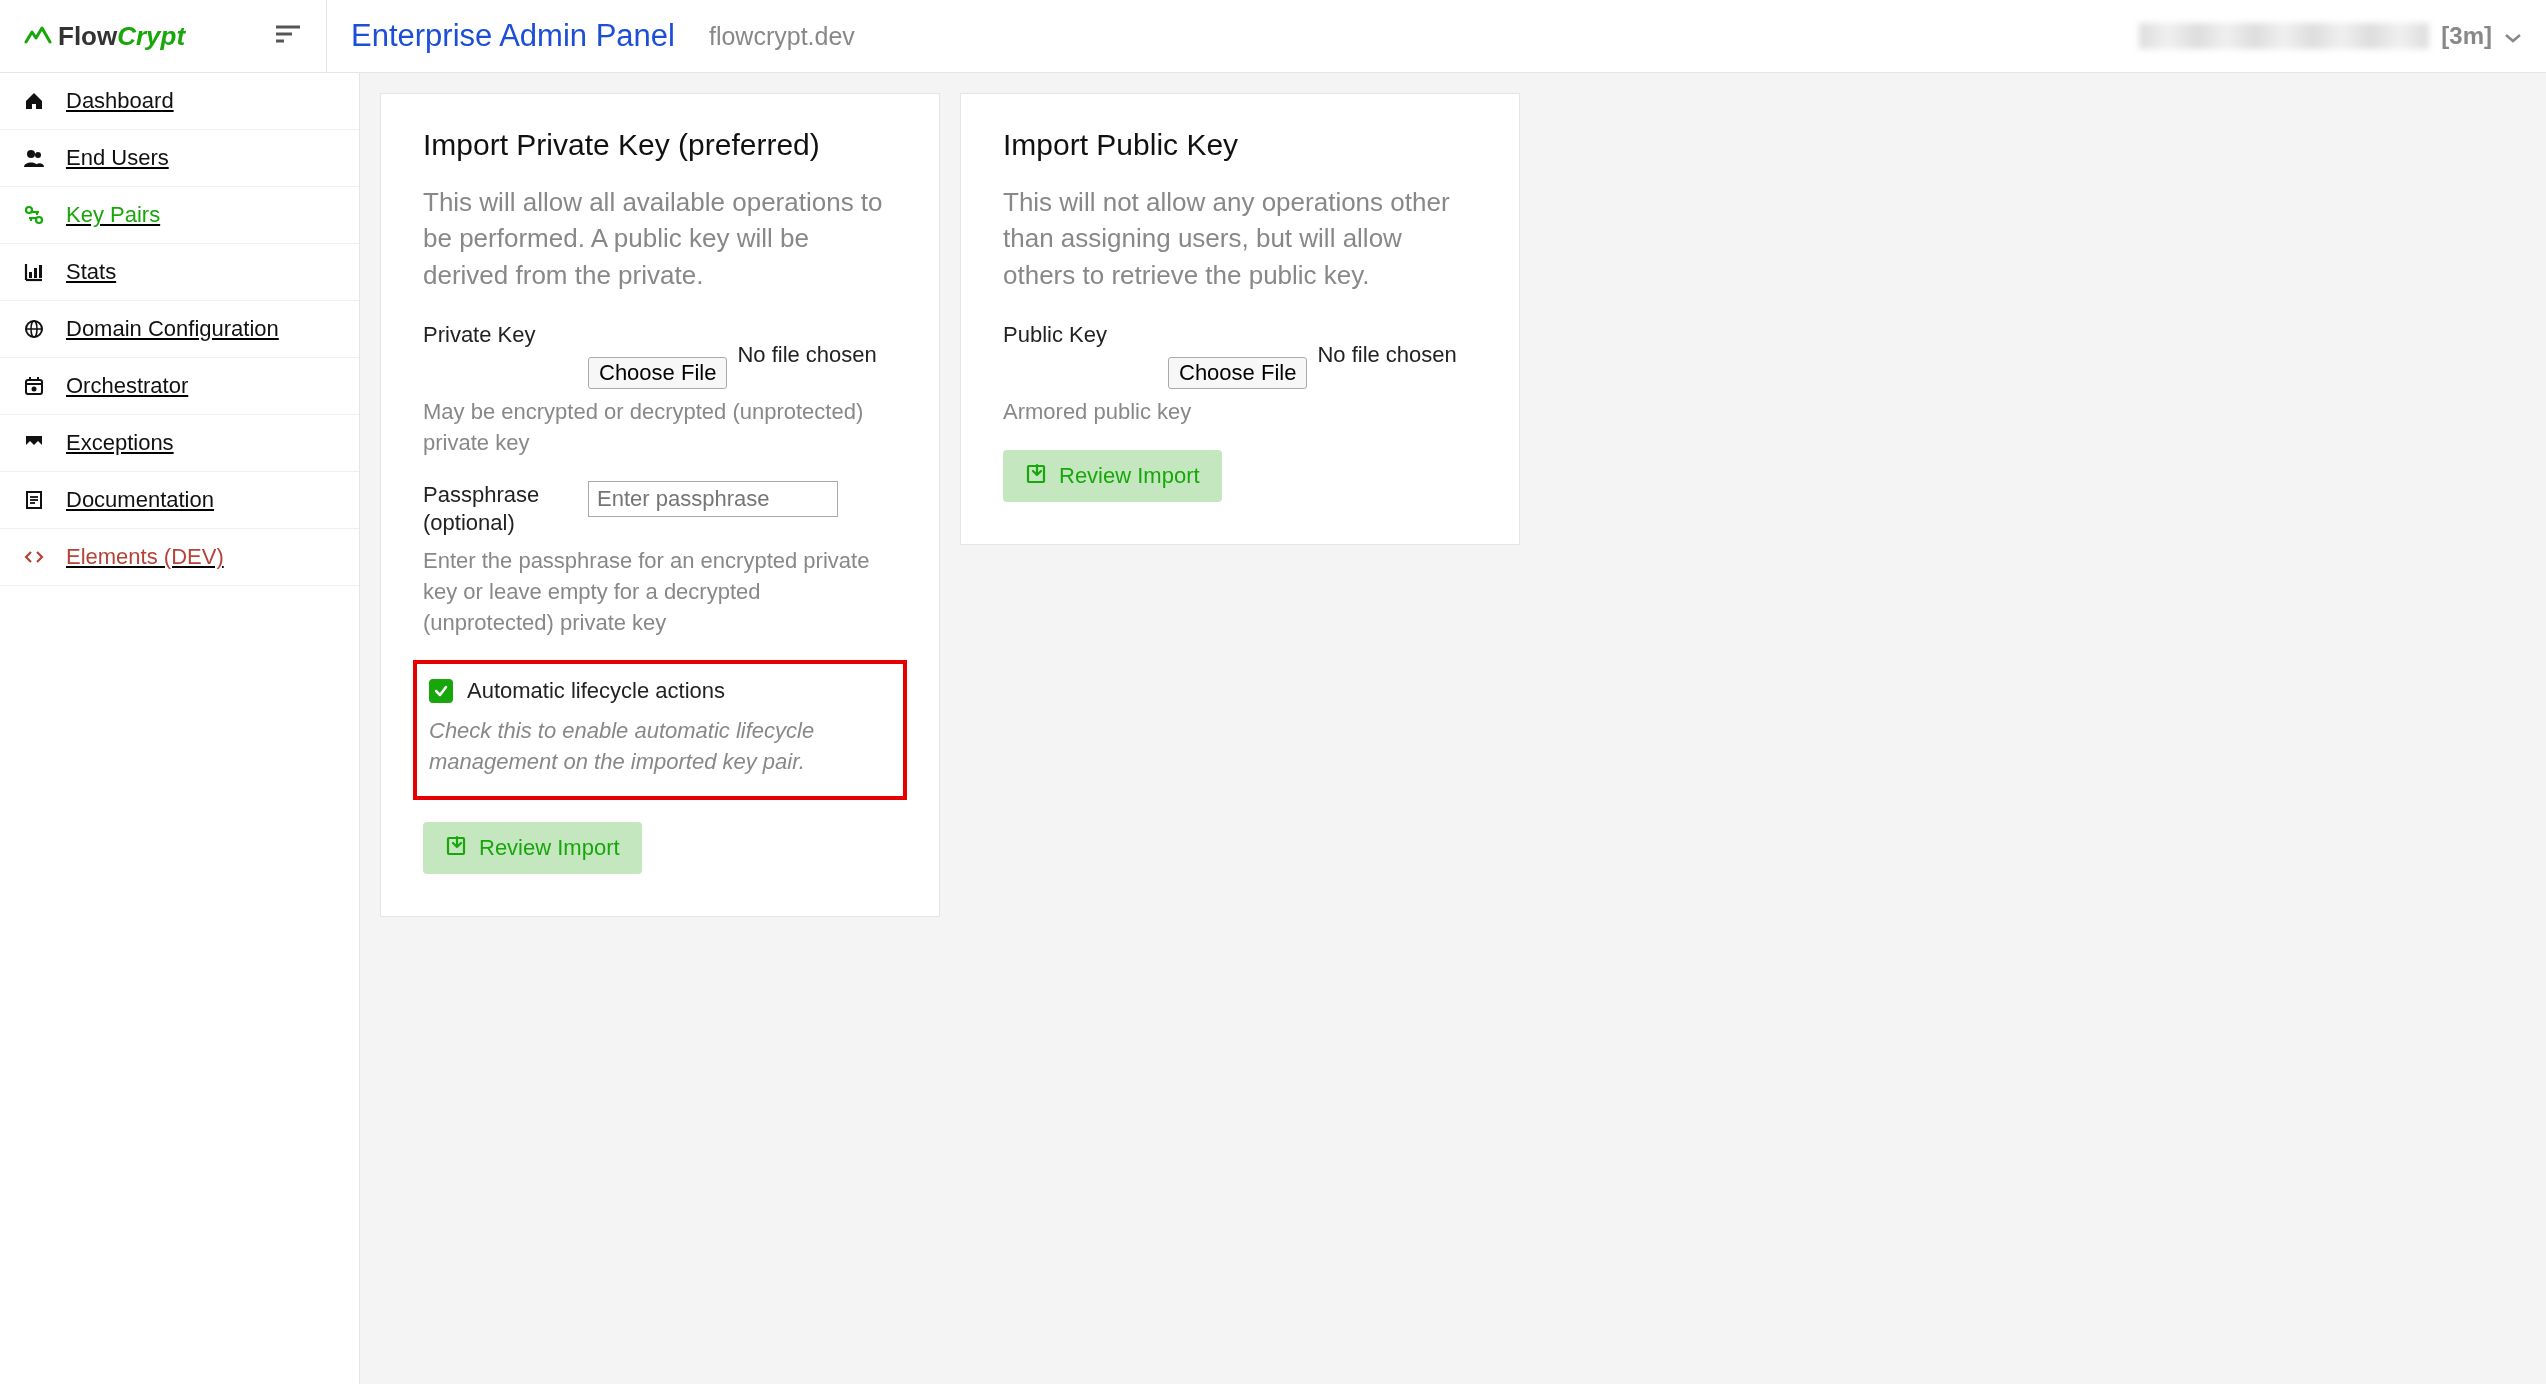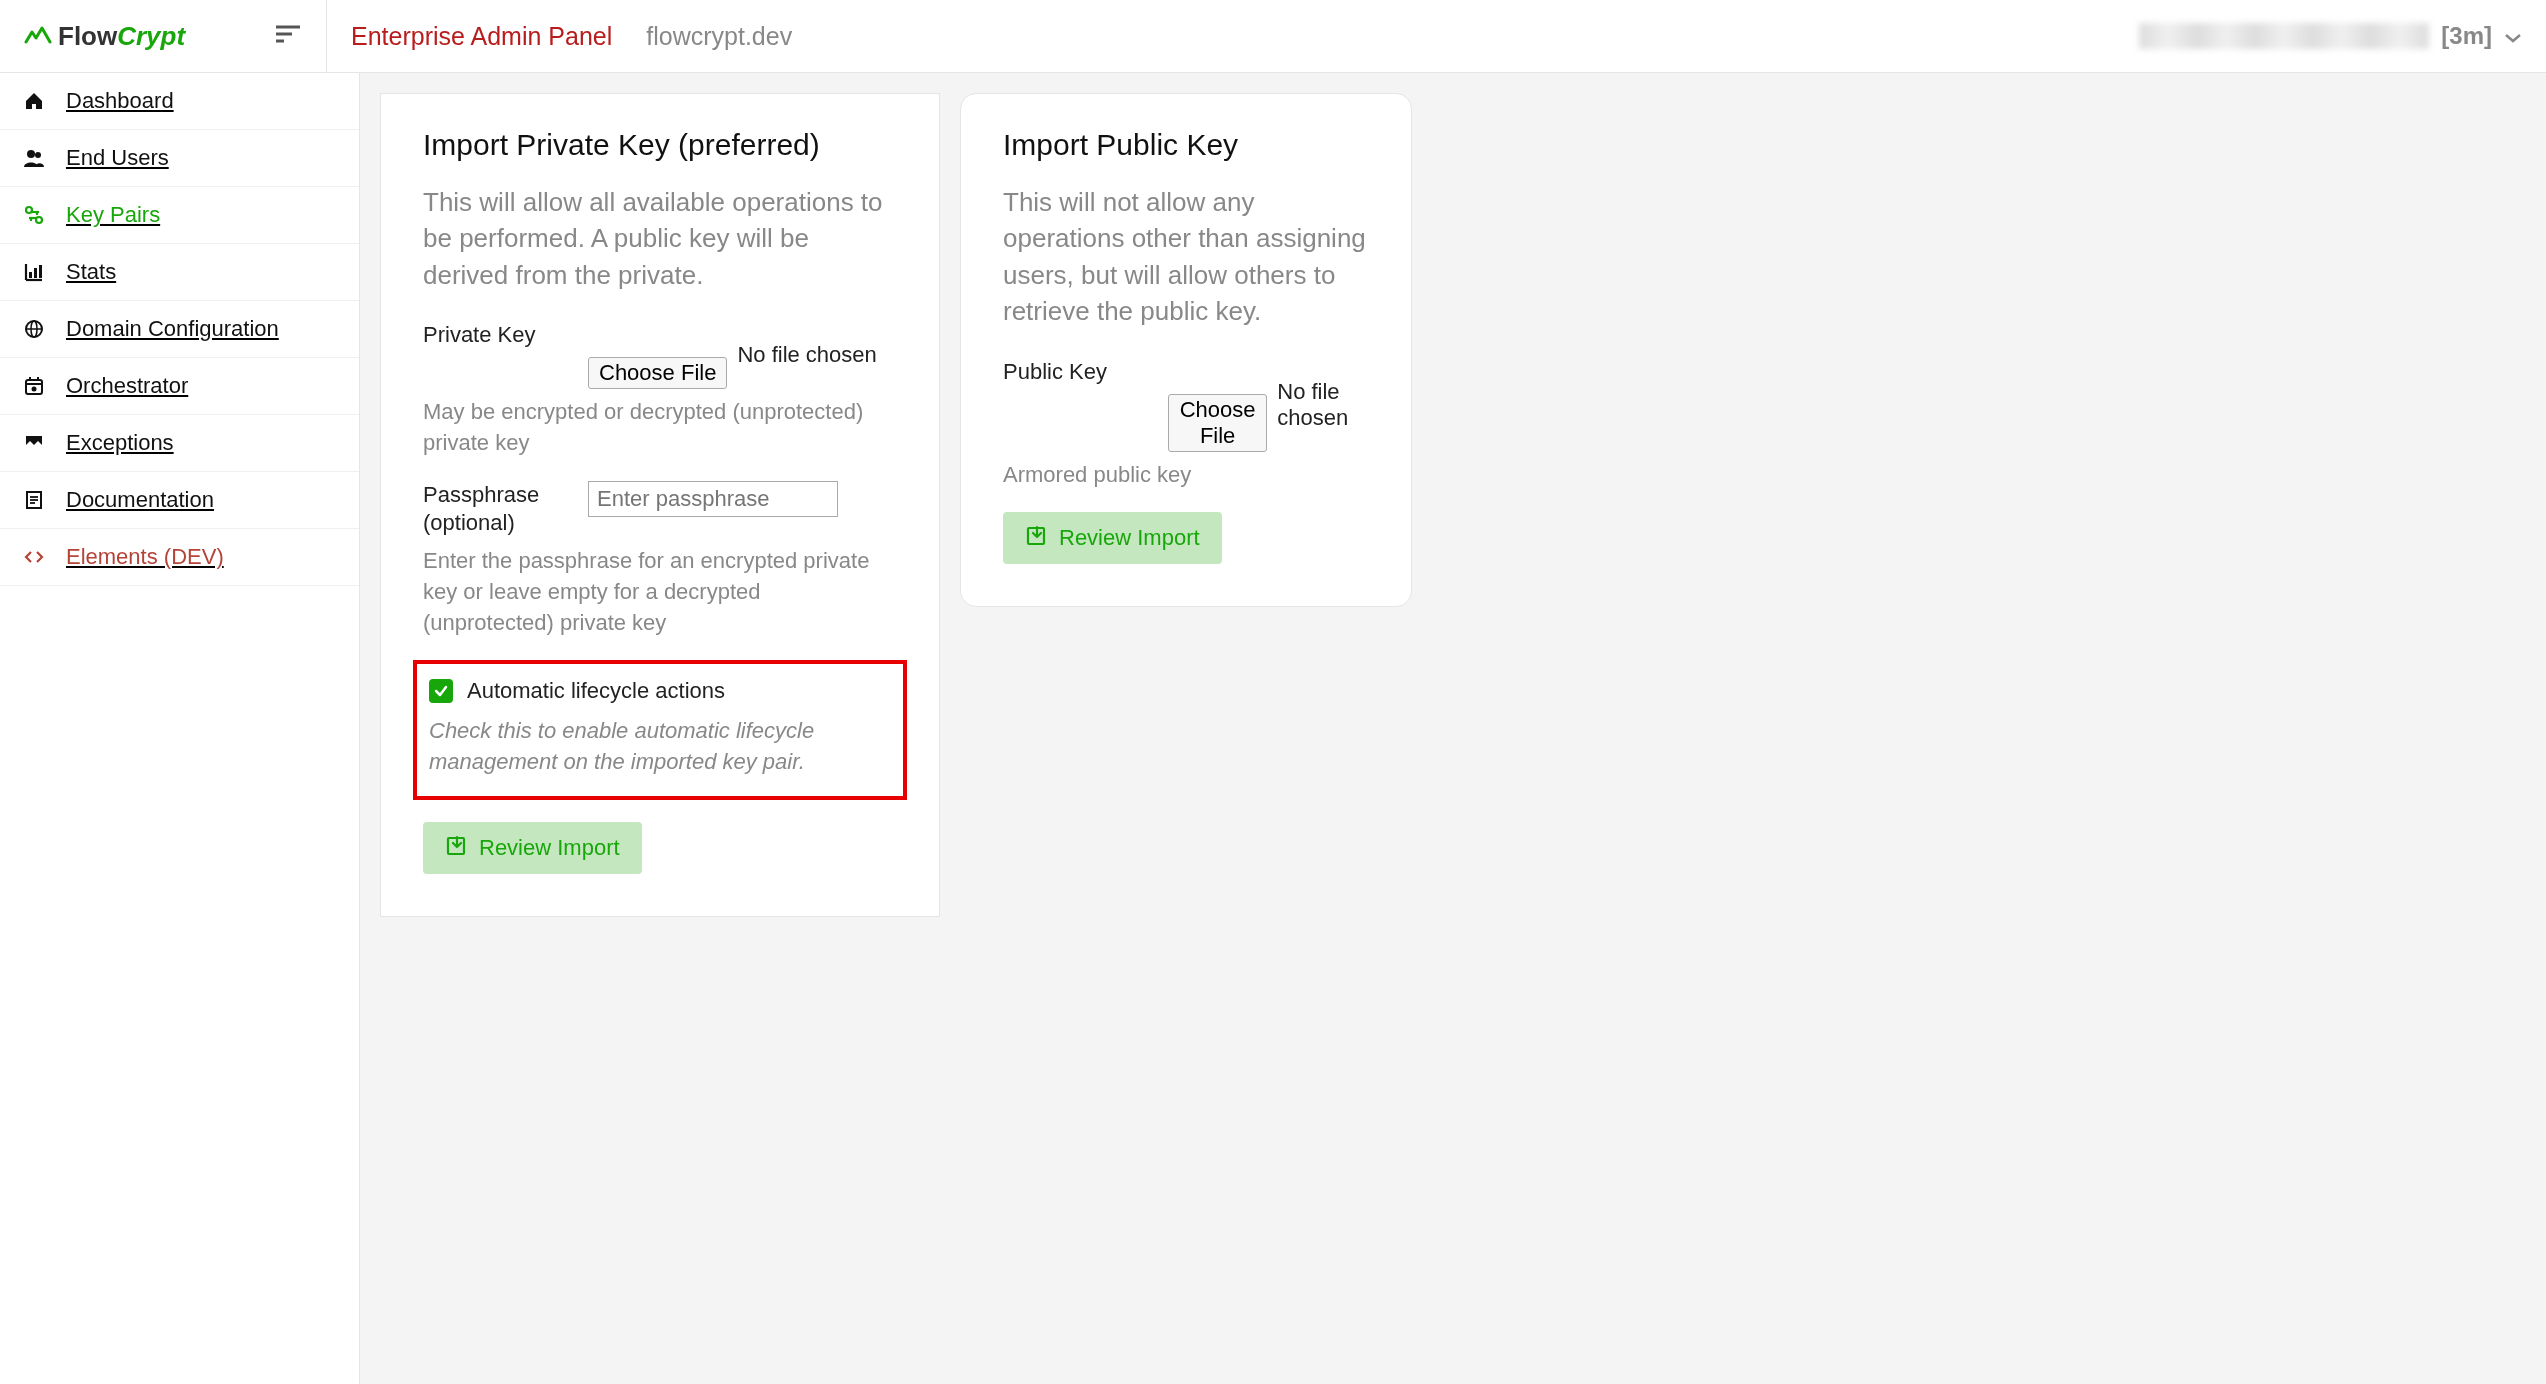--- a/index.html
+++ b/index.html
@@ -7,38 +7,38 @@
     
     
     .topbar { display: flex; align-items: center; height: 73px; background: #fff; border-bottom: 1px solid #e5e5e5; }
     .logo-block { width: 327px; height: 100%; display: flex; align-items: center; padding-left: 24px; border-right: 1px solid #e5e5e5; }
     .logo-text { font-size: 26px; font-weight: 600; }
     .logo-flow { color: #333; }
     .logo-crypt { color: #18a70a; font-style: italic; }
     .logo-icon { margin-right: 6px; }
     .menu-icon { margin-left: auto; margin-right: 26px; color: #555; cursor: pointer; }
     .topbar-main { flex: 1; display: flex; align-items: center; padding: 0 24px; }
-    .panel-title { font-size: 25px; color: #b91c1c; margin-right: 34px; text-align: right; }
+    .panel-title { font-size: 31px; color: #1d4ed8; margin-right: 34px; text-align: right; }
     .domain-text { font-size: 25px; color: #888; }
     .user-block { margin-left: auto; display: flex; align-items: center; gap: 12px; color: #888; font-size: 24px; cursor: pointer; font-weight: bold; }
     .user-blur { width: 290px; height: 26px; background: linear-gradient(90deg, #ddd 0%, #f0f0f0 10%, #ddd 20%, #f0f0f0 30%, #ddd 40%, #f0f0f0 50%, #ddd 60%, #f0f0f0 70%, #ddd 80%, #f0f0f0 90%, #ddd 100%); filter: blur(3px); }
     
     
     .body-wrap { flex: 1; display: flex; overflow: hidden; }
     .sidebar { width: 360px; background: #fff; border-right: 1px solid #e5e5e5; text-decoration: underline; }
     .sidebar-item { height: 57px; display: flex; align-items: center; padding-left: 20px; border-bottom: 1px solid #f0f0f0; font-size: 22px; color: #111; cursor: pointer; }
     .sidebar-item .sicon { width: 28px; margin-right: 18px; display: flex; justify-content: center; }
     .sidebar-item.active { color: #18a70a; }
     .sidebar-item.dev { color: #b54338; }
     
     
     .content { flex: 1; overflow: auto; padding: 20px; display: flex; gap: 20px; align-items: flex-start; }
     .card { background: #fff; border: 1px solid #e5e5e5; padding: 34px 42px 42px 42px; }
     .card.left { width: 560px; }
-    .card.right { width: 452px; border-radius: 16px; }
+    .card.right { width: 560px; }
     .card-title { font-size: 30px; font-weight: 400; color: #111; margin-bottom: 22px; }
     .card-desc { font-size: 26px; color: #888; line-height: 1.4; margin-bottom: 28px; }
     
     .form-row { margin-bottom: 8px; }
     .form-row-top { display: flex; align-items: flex-start; gap: 20px; }
     .form-label { font-size: 22px; color: #222; width: 145px; flex-shrink: 0; line-height: 1.3; }
     .file-chooser { display: flex; align-items: center; gap: 10px; }
     .file-btn { font-size: 22px; padding: 2px 10px; border: 1px solid #aaa; background: #f7f7f7; cursor: pointer; border-radius: 3px; margin-top: 36px; }
     .file-status { font-size: 22px; color: #222; }
     .form-helper { font-size: 22px; color: #888; line-height: 1.4; margin-top: 8px; margin-bottom: 22px; }

